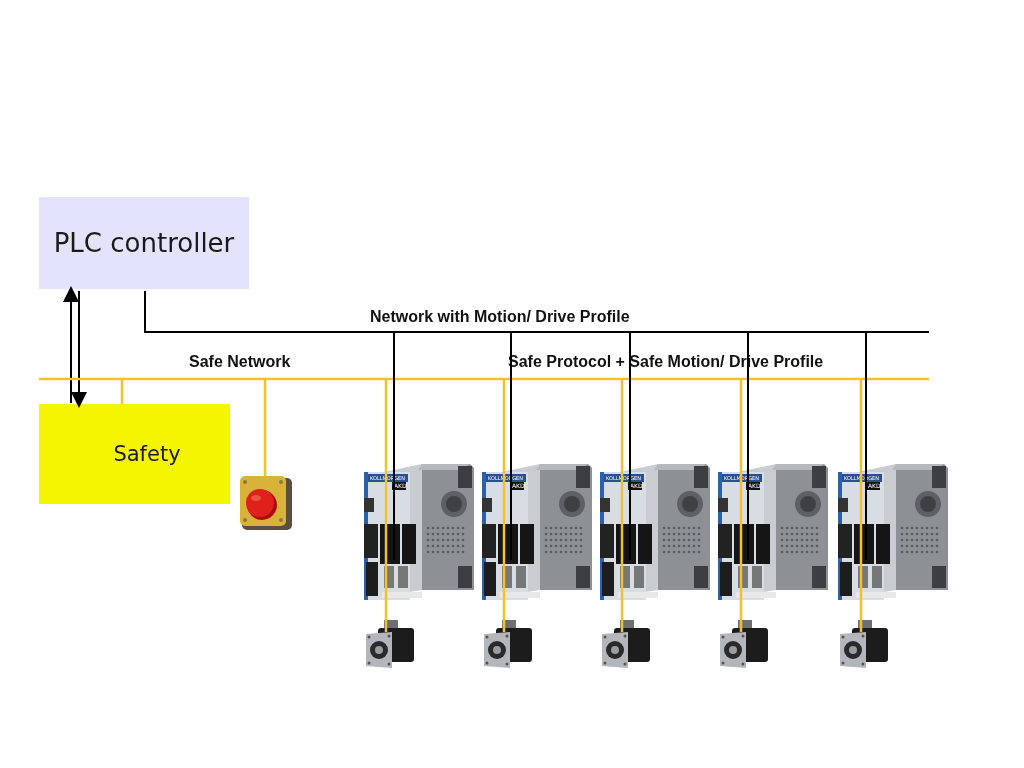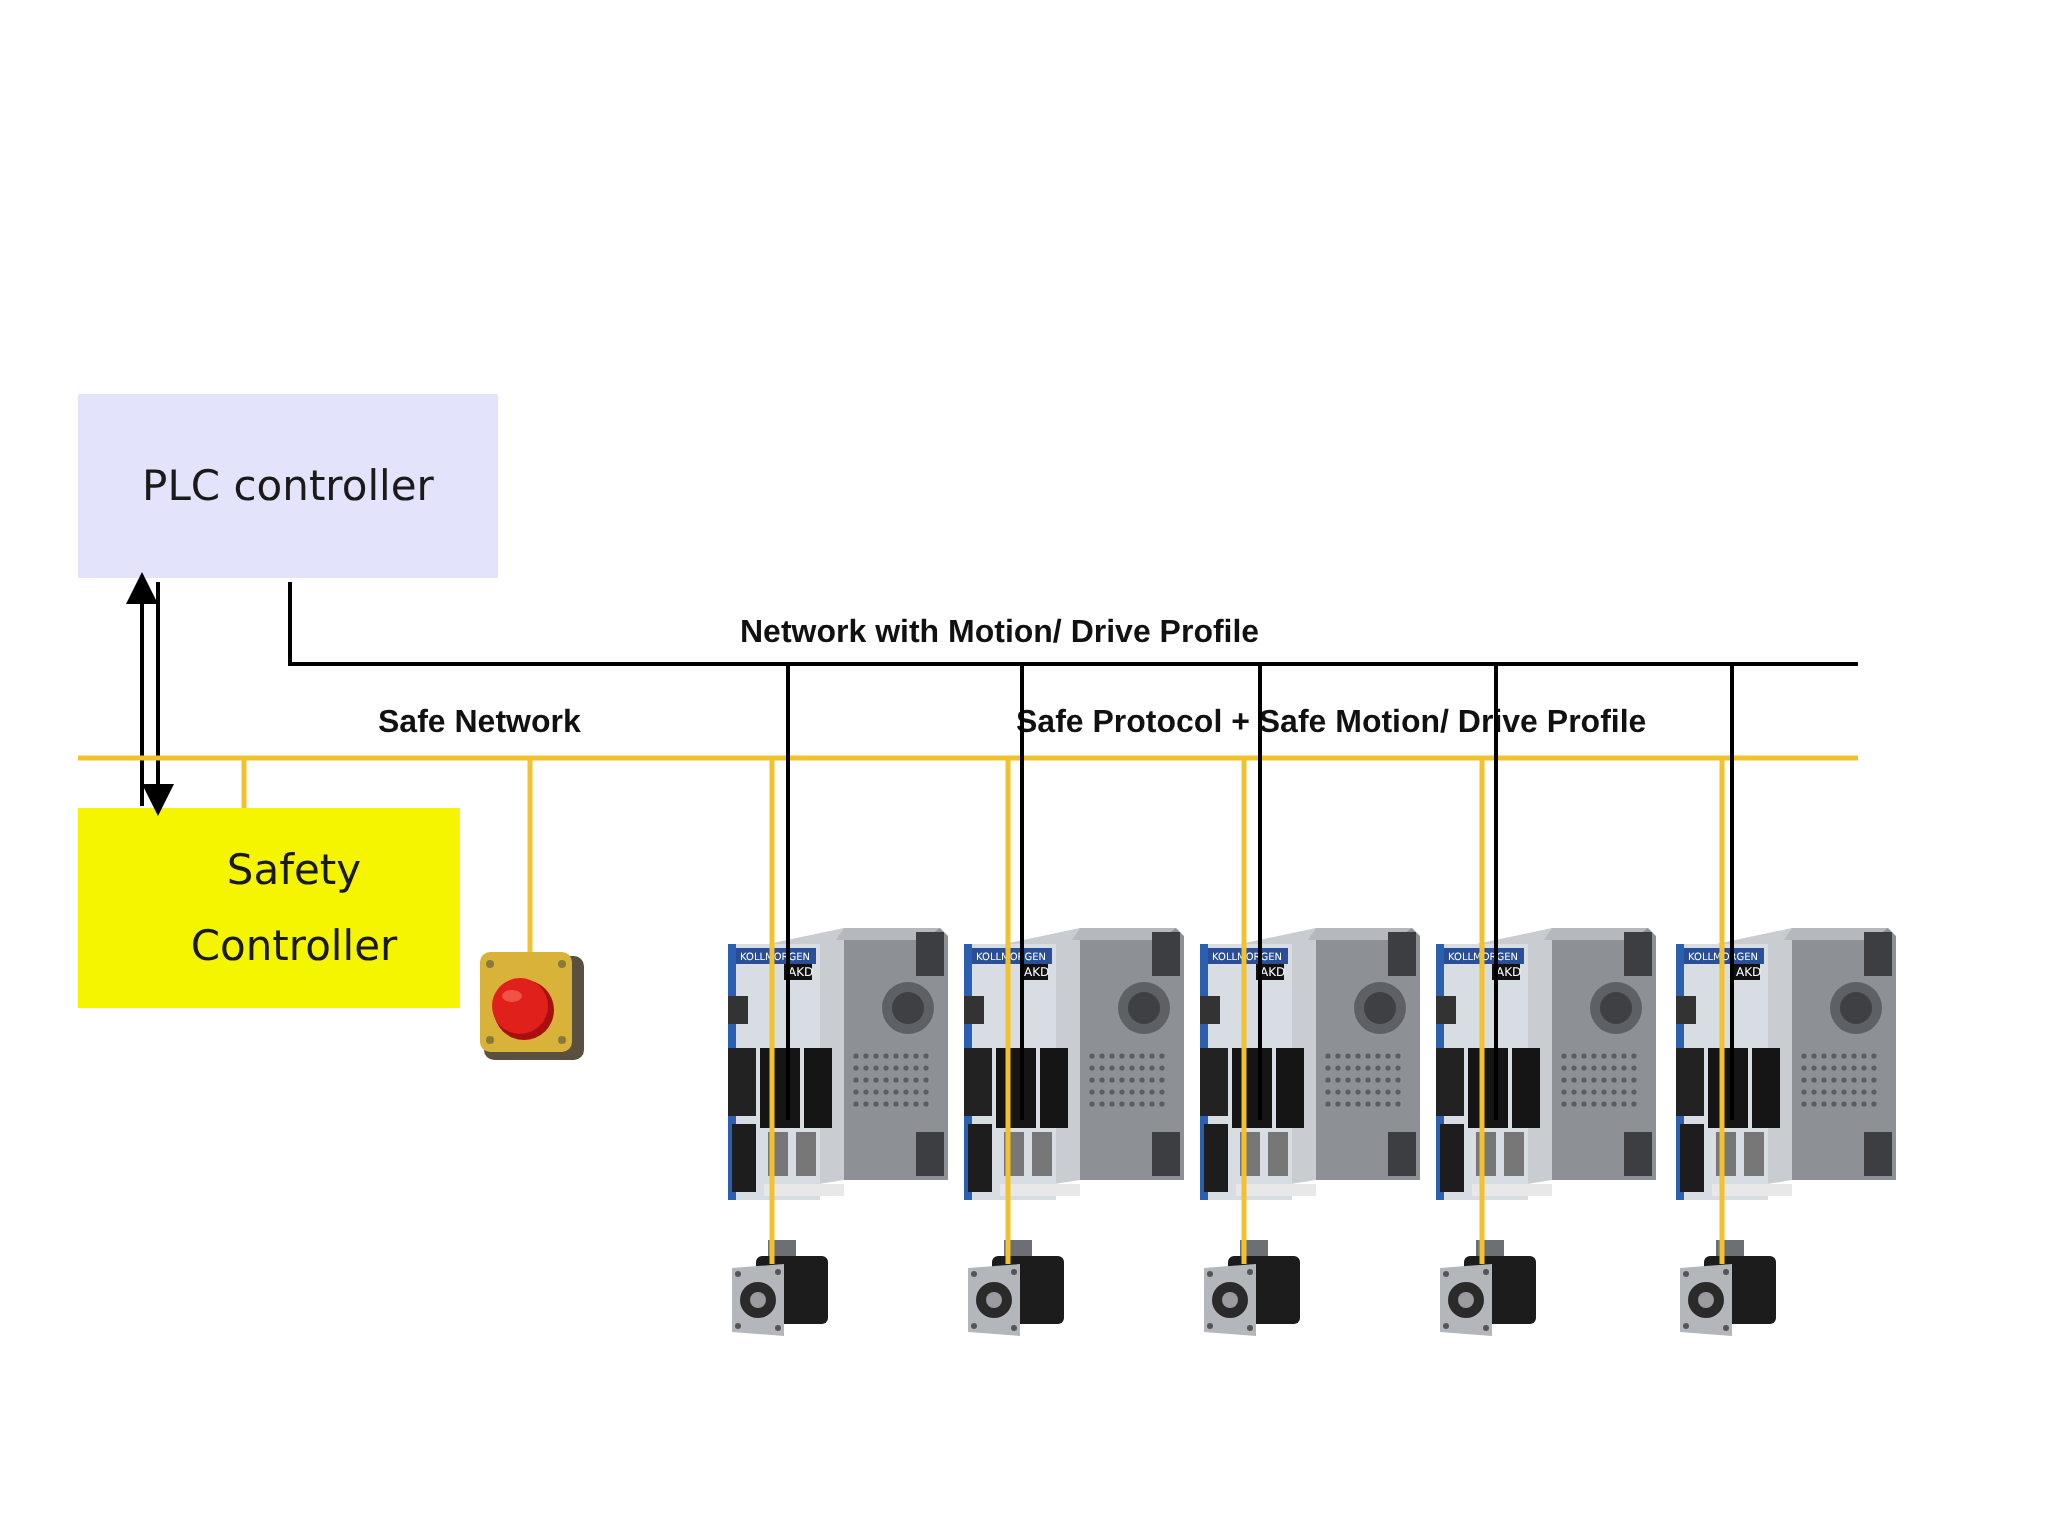--- a/index.html
+++ b/index.html
@@ -1,34 +1,33 @@
 <!DOCTYPE html>
 <html><head>
   <meta charset="utf-8">
   <style>
     html, body { margin: 0; padding: 0; background: #ffffff; }
     body { width: 1024px; height: 768px; position: relative; overflow: hidden; font-family: "Liberation Sans", sans-serif; }
     .box { position: absolute; display: flex; flex-direction: column; align-items: center; justify-content: center; font-family: "DejaVu Sans", sans-serif; color: #1a1a1a; text-align: center; }
-    #plc { left: 39px; top: 197px; width: 210px; height: 92px; background: #e3e3fb; font-size: 21px; }
+    #plc { left: 39px; top: 197px; width: 210px; height: 92px; background: #e3e3fb; font-size: 26px; }
     #safety { left: 39px; top: 404px; width: 166px; height: 100px; background: #f6f500; font-size: 21px; line-height: 38px; padding-left: 25px; }
     .lbl { position: absolute; font-weight: bold; font-size: 16px; color: #111; white-space: nowrap; font-family: "Liberation Sans", sans-serif; }
     svg.wires { position: absolute; left: 0; top: 0; }
     .drive { position: absolute; width: 112px; height: 140px; }
     .motor { position: absolute; width: 54px; height: 52px; }
     .estop { position: absolute; left: 238px; top: 474px; width: 56px; height: 58px; }
   </style>
 </head>
 <body>
 
 <div id="plc" class="box">
   <span>PLC controller</span>
 </div>
 <div id="safety" class="box">
   <span>Safety</span>
-  <span>Controller</span>
 </div>
 
 <div class="lbl" style="left:370px; top:308px;">Network with Motion/ Drive Profile</div>
 <div class="lbl" style="left:189px; top:353px;">Safe Network</div>
 <div class="lbl" style="left:508px; top:353px;">Safe Protocol + Safe Motion/ Drive Profile</div>
 
 <svg class="estop" viewBox="0 0 56 58">
   <rect x="4" y="4" width="50" height="52" rx="5" fill="#5a5040"></rect>
   <rect x="2" y="2" width="46" height="50" rx="5" fill="#d9b23a"></rect>
   <circle cx="7" cy="8" r="2" fill="#8a7a3a"></circle>

